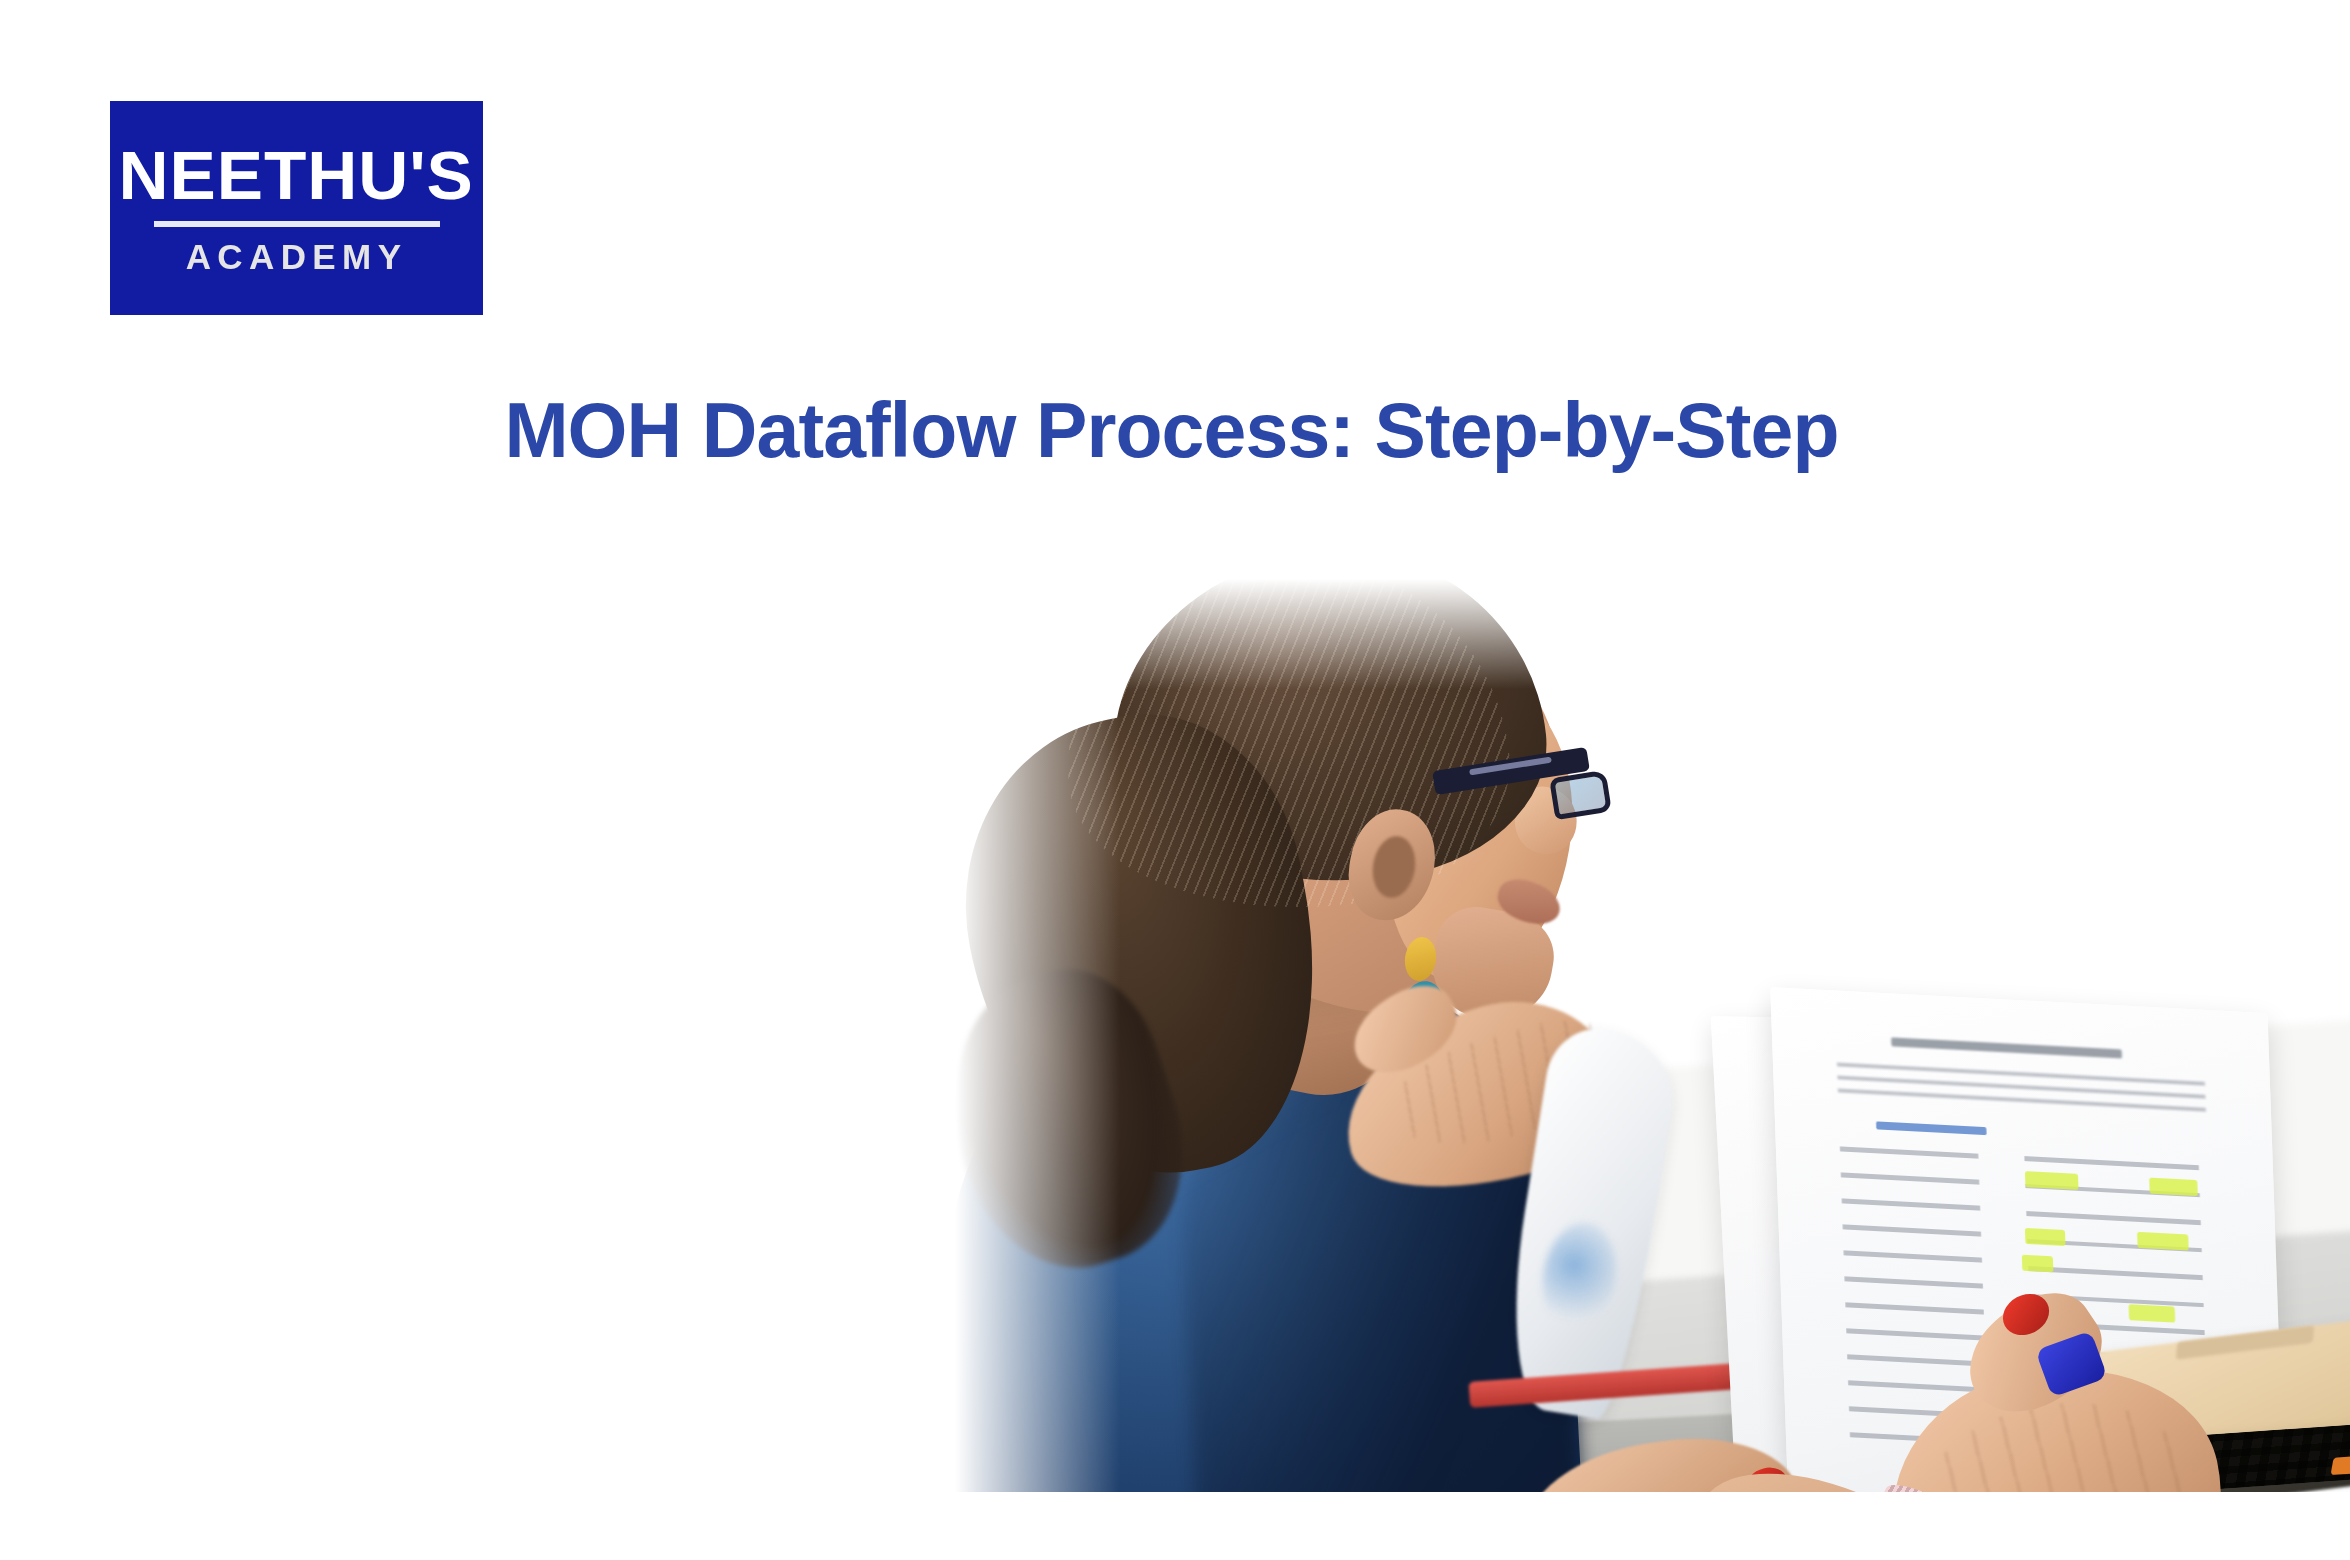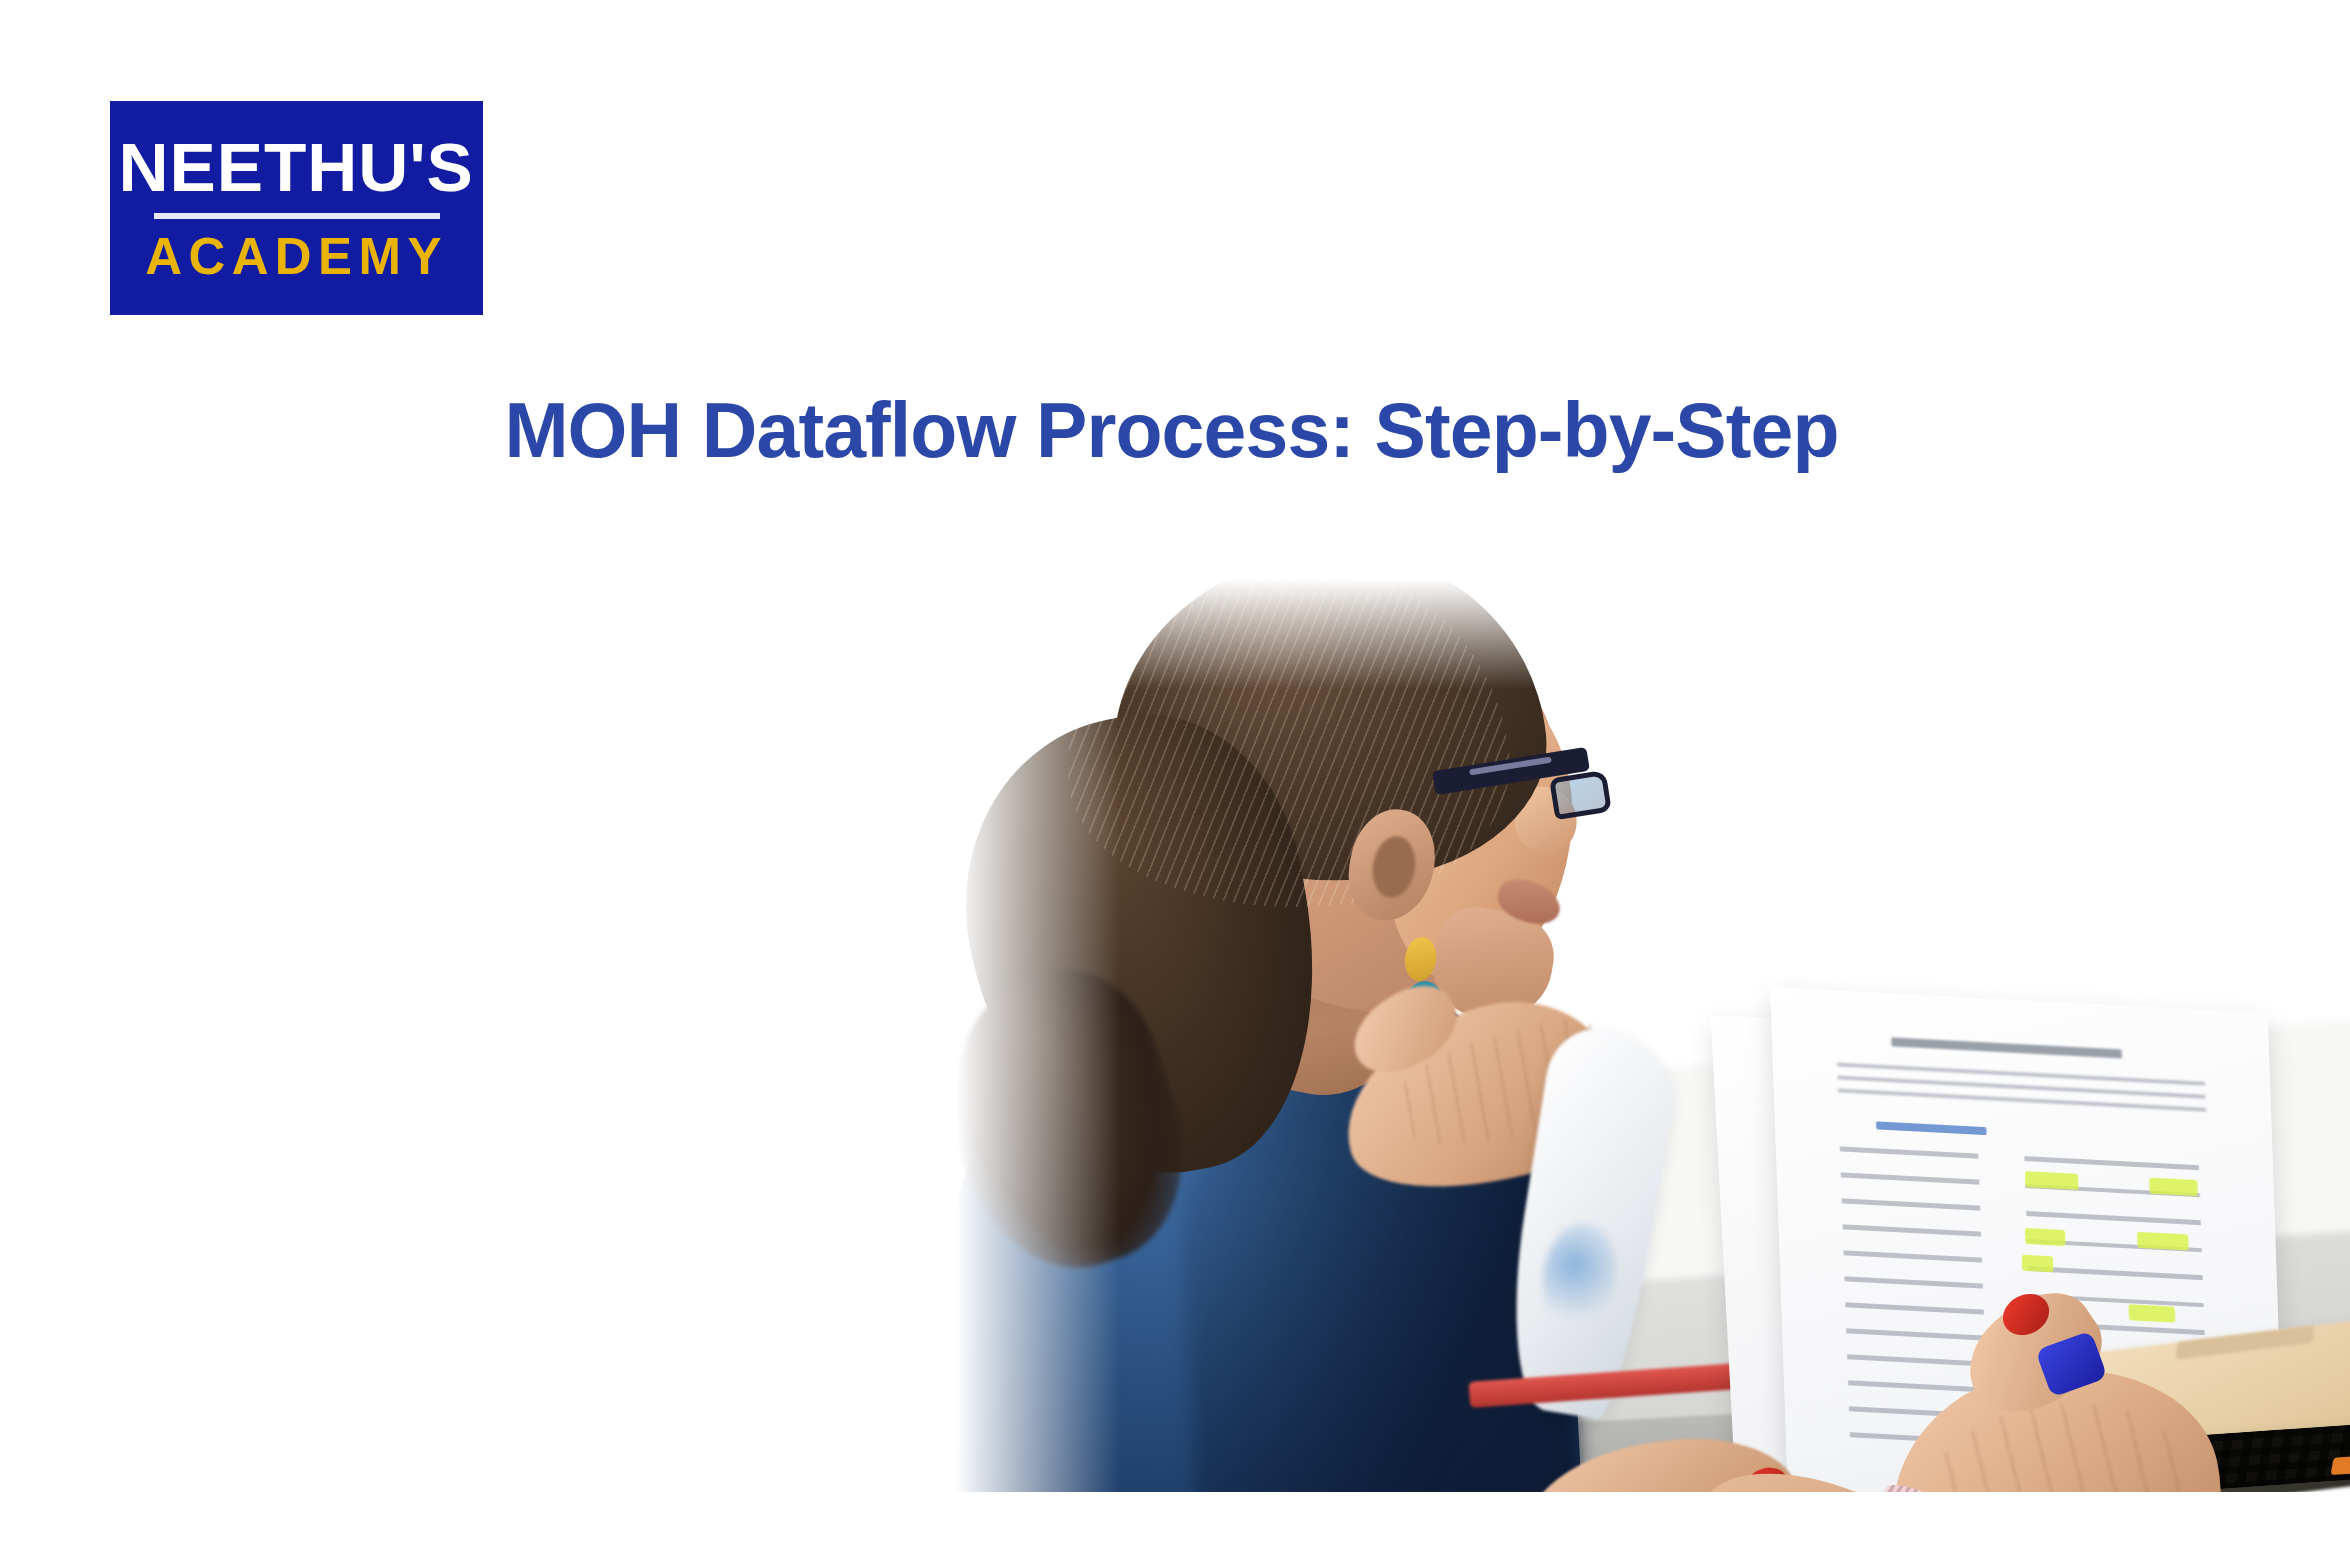--- a/index.html
+++ b/index.html
@@ -28,24 +28,24 @@
     line-height:0.98;
     letter-spacing:0.9px;
     transform:scaleX(1.02);
     white-space:nowrap;
   }
   .logo-rule{
     width:88%; height:6.4px; background:#e9eaf7;
     margin:12px 0 12px 0;
   }
   .logo-bottom{
-    color:#eab308;
+    color:#e5e5e5;
     font-family:"Liberation Sans", sans-serif;
     font-weight:bold;
-    font-size:51px;
+    font-size:35px;
     line-height:1;
     letter-spacing:6.4px;
     white-space:nowrap;
   }
 
   
   .title-block{
     position:absolute;
     left:0; right:8px; top:389px;
     text-align:center;

